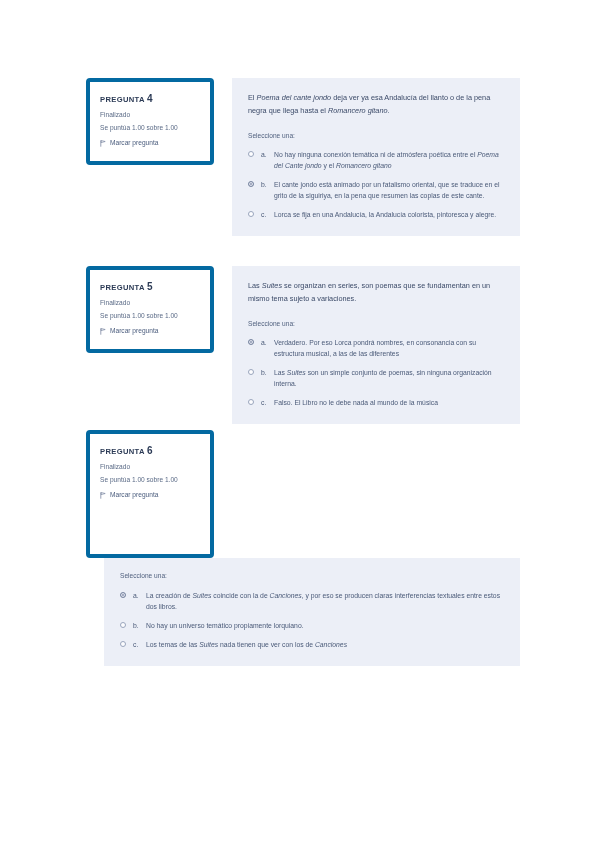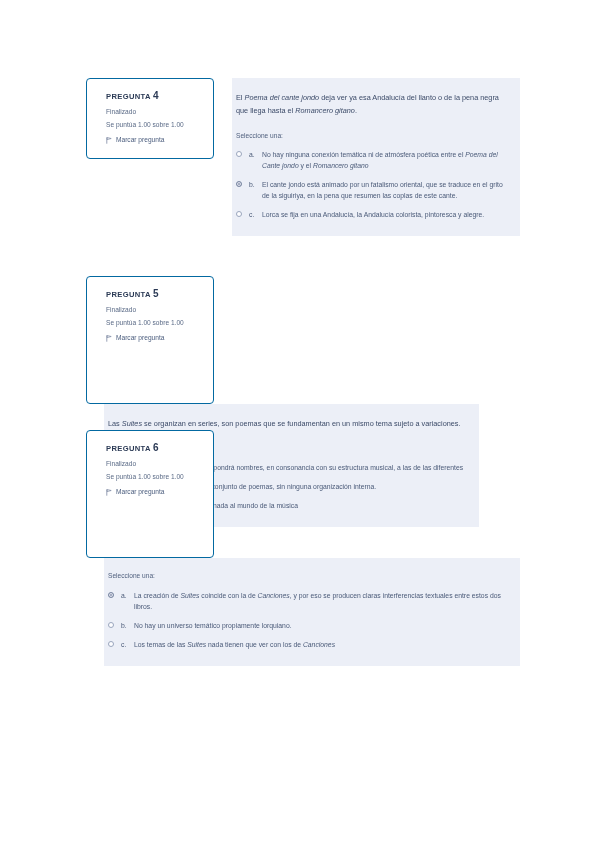--- a/index.html
+++ b/index.html
@@ -32,24 +32,24 @@
     width: 434px;
     display: flex;
     align-items: flex-start;
   }
 
   
   .q-info {
     width: 128px;
     flex: 0 0 128px;
     box-sizing: border-box;
-    border: 1px solid #0369a1;
+    border: 4px solid #0369a1;
     border-radius: 4px;
     background: #ffffff;
-    padding: 12px 10px 14px 19px;
+    padding: 12px 10px 14px 10px;
   }
   .q-number {
     font-size: 7.6px;
     font-weight: bold;
     letter-spacing: 0.35px;
     color: #2b3a55;
     margin: 0 0 7px 0;
     line-height: 1;
   }
   .q-number .num {
@@ -84,21 +84,21 @@
     flex: 0 0 6px;
     display: block;
   }
 
   
   .q-content {
     flex: 1 1 auto;
     margin-left: 18px;
     background: #eceff7;
     border-radius: 0;
-    padding: 14px 16px 16px 4px;
+    padding: 14px 16px 16px 16px;
     box-sizing: border-box;
     min-height: 100px;
   }
   .q-stem {
     font-size: 7.3px;
     line-height: 1.75;
     color: #3b4a68;
     margin: 0 0 14px 0;
   }
   .q-stem em {
@@ -188,21 +188,21 @@
               <span class="ans-text">El cante jondo está animado por un fatalismo oriental, que se traduce en el grito de la siguiriya, en la pena que resumen las coplas de este cante.</span>
             </li>
             <li class="answer">
               <span class="radio"></span>
               <span class="ans-letter">c.</span>
               <span class="ans-text">Lorca se fija en una Andalucía, la Andalucía colorista, pintoresca y alegre.</span>
             </li>
           </ul>
         </div>
       </div>
-      <div class="quiz-block" style="top: 276px; flex-direction: column;">
+      <div class="quiz-block" style="top: 266px;">
         <div class="q-info">
           <div class="q-number"><span>PREGUNTA</span> <span class="num">5</span></div>
           <div class="q-state">Finalizado</div>
           <div class="q-grade">Se puntúa 1.00 sobre 1.00</div>
           <div class="q-flag">
             <span style="display: inline-flex;">
               <svg class="flag-icon" viewBox="0 0 6 7" xmlns="http://www.w3.org/2000/svg">
                 <path d="M0.8 0.3 L0.8 6.7" stroke="#6a7795" stroke-width="0.7" fill="none"></path>
                 <path d="M1.2 0.5 L5.2 1.5 L1.2 2.6 Z" fill="none" stroke="#6a7795" stroke-width="0.6"></path>
               </svg>

